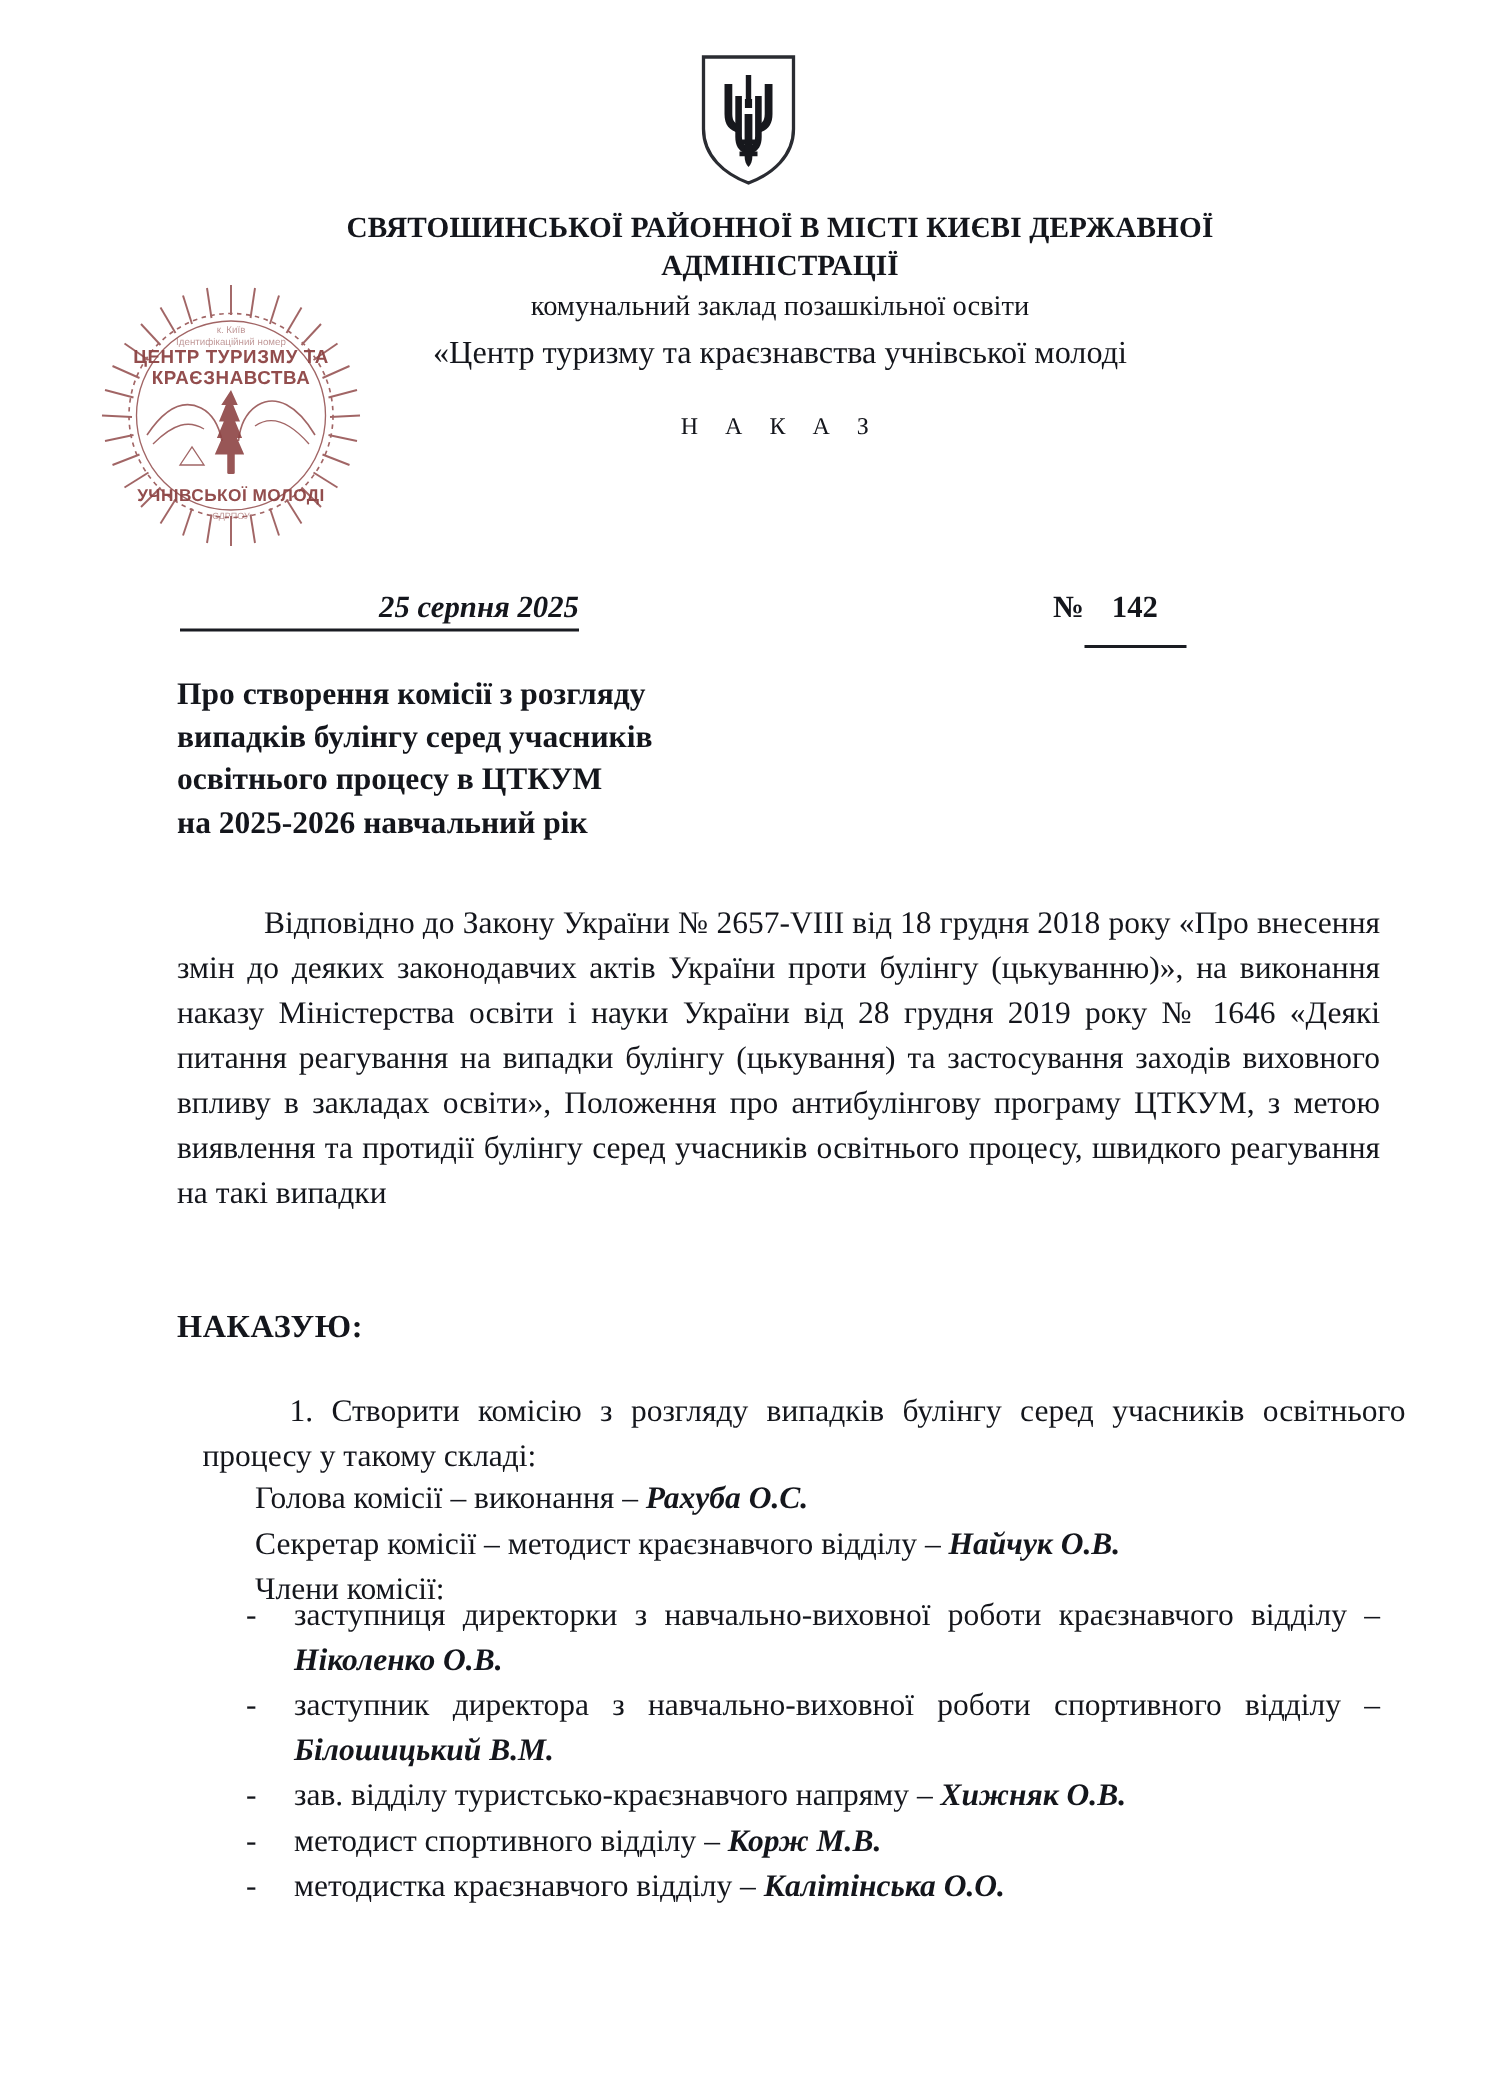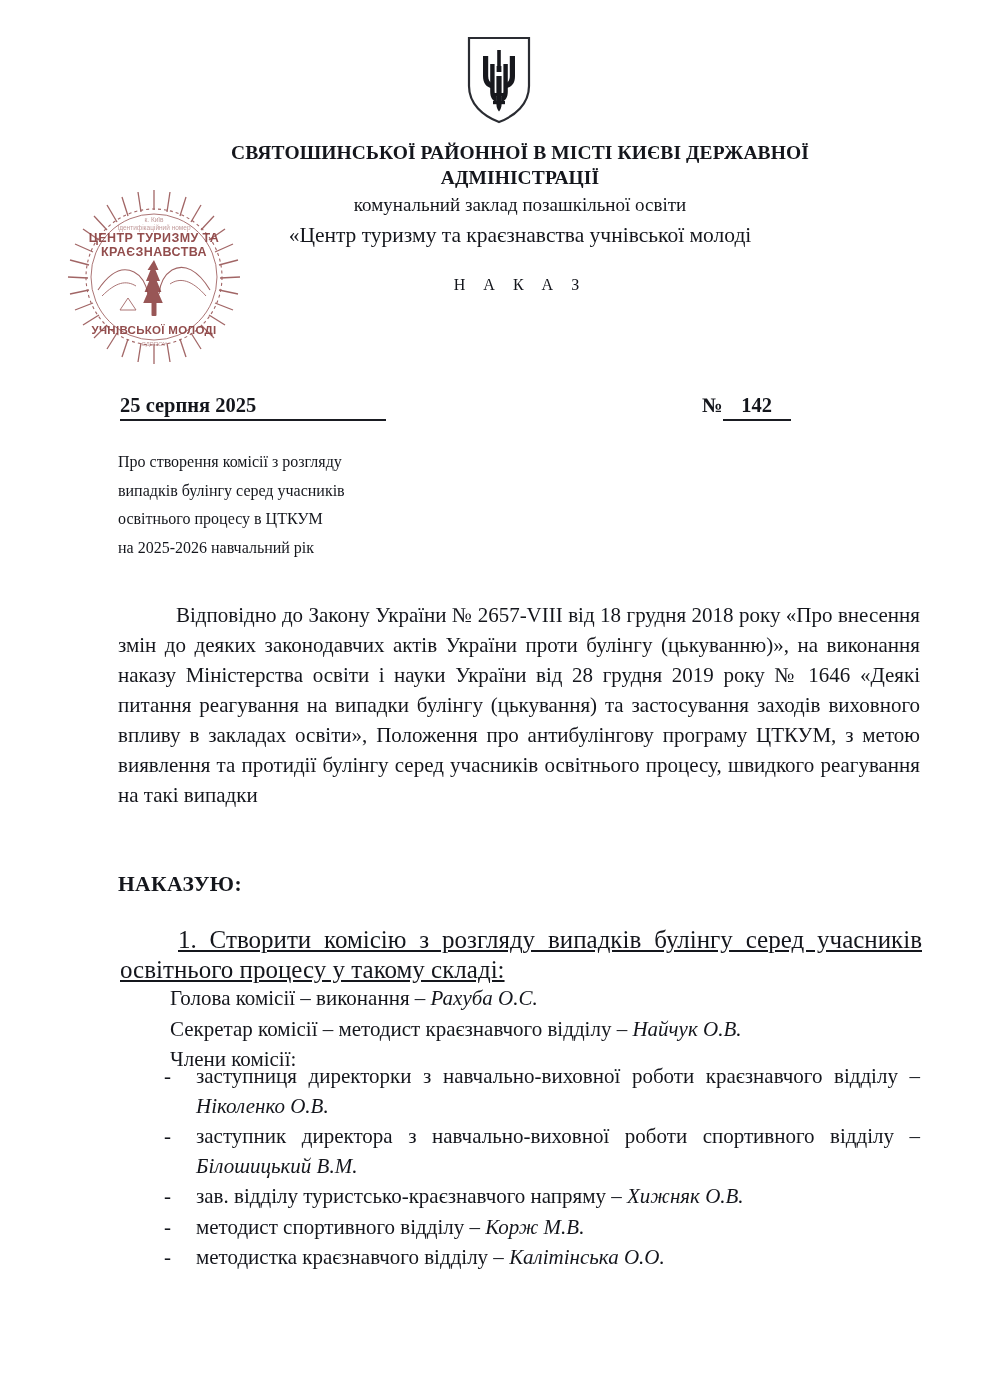--- a/index.html
+++ b/index.html
@@ -85,52 +85,53 @@
     top: 392px;
     width: 800px;
     height: 30px;
   }
   .date-field {
     position: absolute;
     left: 0;
     top: 0;
     width: 266px;
     border-bottom: 2.2px solid #1a1c22;
-    text-align: left;
+    text-align: right;
     font-weight: bold;
     font-size: 20.5px;
     line-height: 26px;
     padding-bottom: 1px;
+    font-style: italic;
   }
   .num-wrap {
     position: absolute;
     left: 582px;
     top: 0;
     font-weight: bold;
     font-size: 20.5px;
     line-height: 26px;
     white-space: nowrap;
   }
   .num-sign { display: inline-block; }
   .num-value {
     display: inline-block;
     min-width: 68px;
     text-align: center;
     border-bottom: 2.2px solid #1a1c22;
-    padding-bottom: 1px;
+    padding-bottom: 12px;
   }
 
   
   .subject {
     position: absolute;
     left: 118px;
     top: 448px;
     width: 470px;
-    font-weight: normal;
-    font-size: 16px;
+    font-weight: bold;
+    font-size: 21px;
     line-height: 28.5px;
   }
   .subject div { white-space: nowrap; }
 
   
   .preamble {
     position: absolute;
     left: 118px;
     top: 600px;
     width: 802px;
@@ -147,28 +148,27 @@
     top: 870px;
     font-weight: bold;
     font-size: 21.5px;
     line-height: 28px;
     letter-spacing: 0.4px;
   }
 
   
   .clause {
     position: absolute;
-    left: 120px;
+    left: 135px;
     top: 925px;
     width: 802px;
-    font-size: 25px;
+    font-size: 21px;
     line-height: 30px;
     text-align: justify;
     text-indent: 58px;
-    text-decoration: underline;
   }
 
   
   .roles {
     position: absolute;
     left: 170px;
     top: 983px;
     width: 750px;
     font-size: 21px;
     line-height: 30.5px;
@@ -192,21 +192,21 @@
   }
   .member-item.single { text-align: left; }
   .bullet-dash {
     position: absolute;
     left: 2px;
     top: 0;
     font-size: 21px;
     line-height: 29.5px;
   }
   .person {
-    font-weight: normal;
+    font-weight: bold;
     font-style: italic;
   }
 </style>
 </head>
 <body>
 
 <div class="page">
 
   <div class="coat-of-arms">
     <svg viewBox="0 0 64 88" xmlns="http://www.w3.org/2000/svg">

